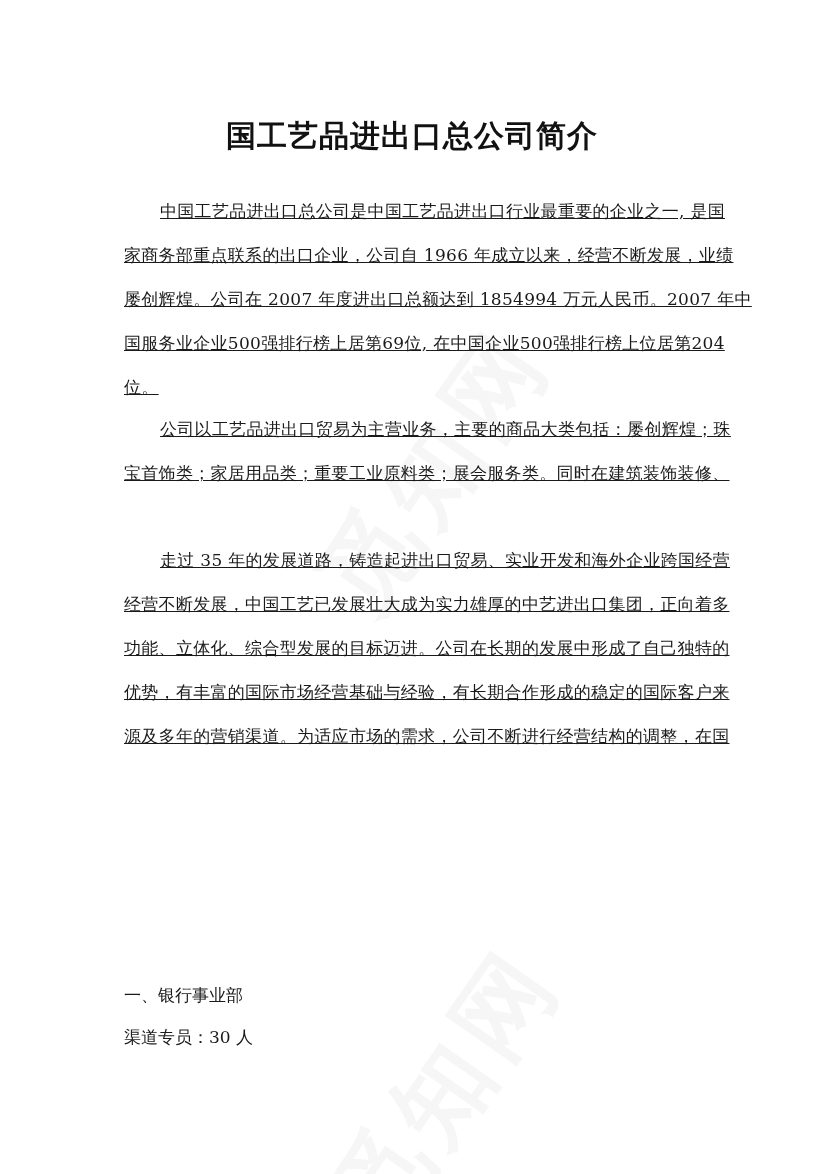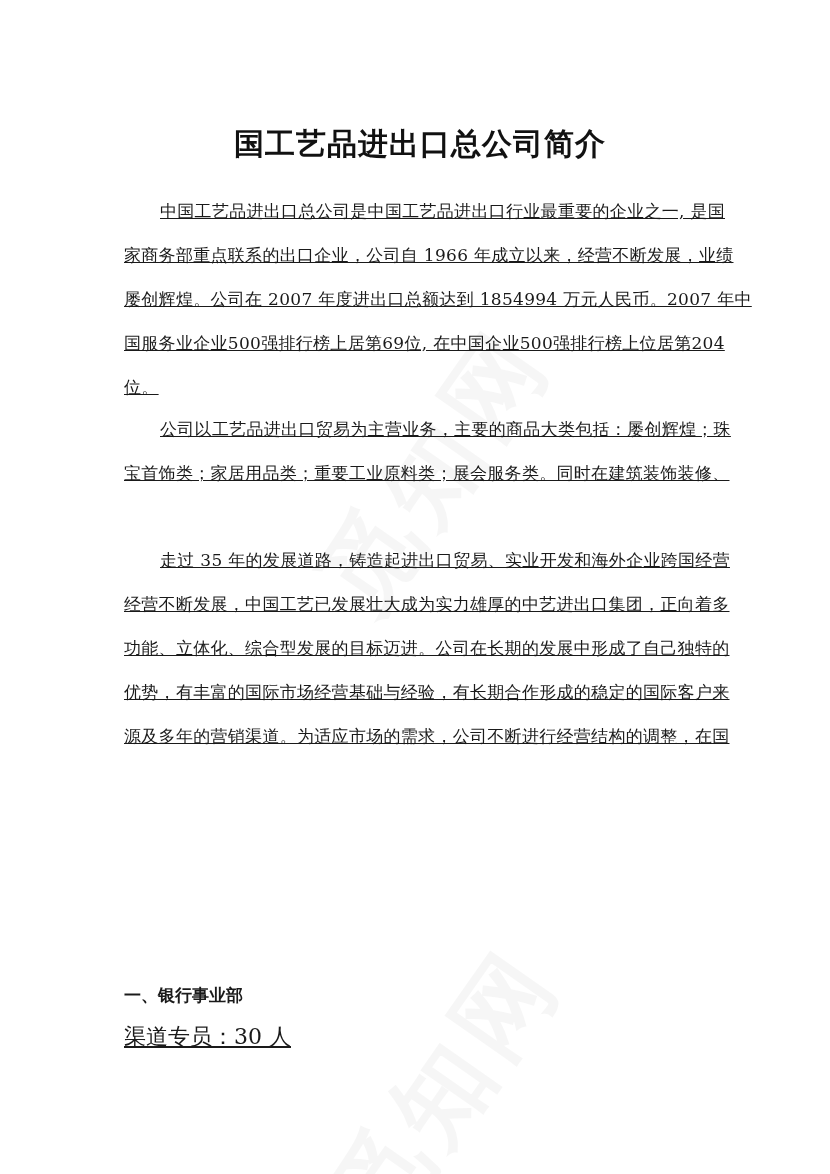--- a/index.html
+++ b/index.html
@@ -43,21 +43,21 @@
     .title {
       position: absolute;
       left: 0;
       top: 112px;
       width: 816px;
       text-align: center;
       font-size: 30px;
       font-weight: bold;
       letter-spacing: 1px;
       color: #111;
-      margin: 12px;
+      margin: 4px;
     }
     .para {
       position: absolute;
       left: 124px;
       width: 586px;
       margin: 0;
       font-size: 17px;
       line-height: 44px;
       letter-spacing: 0.3px;
     }
@@ -73,31 +73,30 @@
     }
     .line.indent {
       padding-left: 36px;
     }
     .heading {
       position: absolute;
       left: 124px;
       top: 980px;
       margin: 0;
       font-size: 17px;
-      font-weight: bold;
+      font-weight: normal;
       line-height: 30px;
     }
     .staff {
       position: absolute;
       left: 124px;
       top: 1022px;
       margin: 0;
-      font-size: 22px;
+      font-size: 17px;
       line-height: 30px;
-      text-decoration: underline;
     }
   </style>
 </head>
 <body>
 
 <div class="page">
 
   <div class="watermark">觅知网</div>
   <div class="watermark watermark2">觅知网</div>
 

